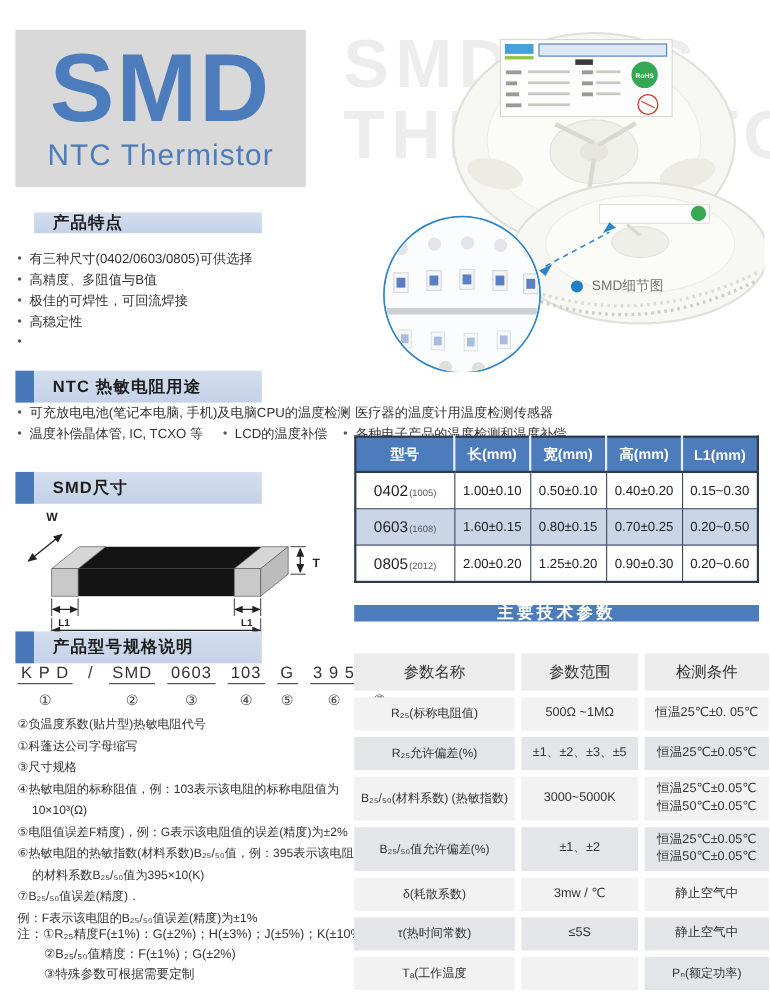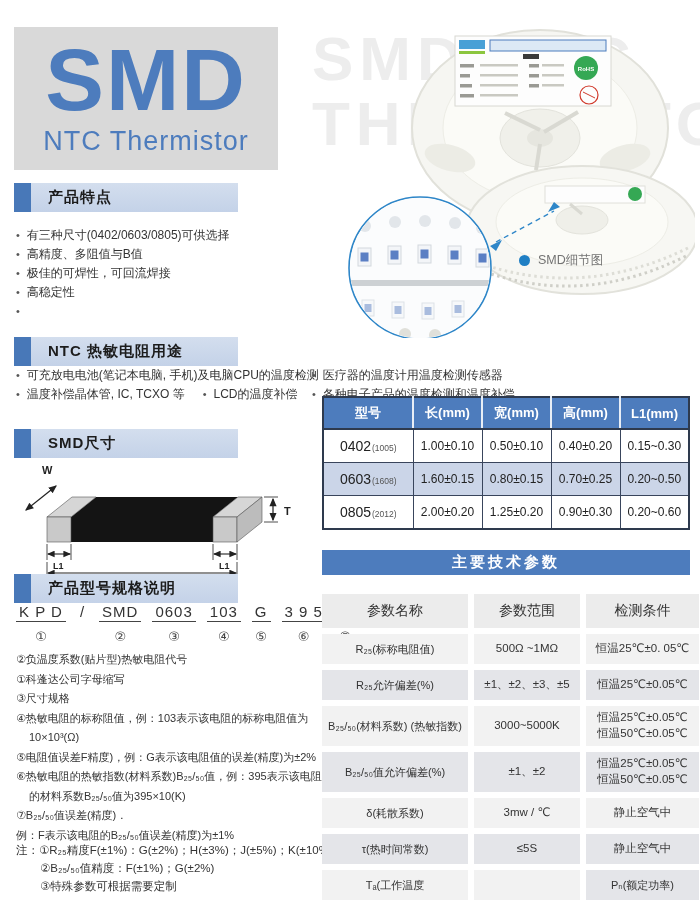--- a/index.html
+++ b/index.html
@@ -48,21 +48,21 @@
         border:2px solid #2e3a4e;table-layout:fixed;}
   #spec th{background:#4d7cbd;color:#fff;font-size:13px;font-weight:bold;
            padding:6px 0;border-bottom:2px solid #2e3a4e;border-left:2px solid #e8eef6;}
   #spec th:first-child{border-left:none;width:88px;}
   #spec td{border:1px solid #39455c;text-align:center;font-size:12px;color:#222;padding:8px 0;}
   #spec td .mdl{font-weight:normal;font-size:14px;}
   #spec td .cd{font-size:8.5px;color:#555;margin-left:1px;}
   #spec tr.hl td{background:#cbd5e8;}
 
   
-  #techtitle{left:322px;top:550px;width:368px;height:25px;background:#4d7cbd;color:#fff;
+  #techtitle{left:322px;top:550px;width:368px;height:15px;background:#4d7cbd;color:#fff;
              font-size:15px;font-weight:bold;display:flex;align-items:center;justify-content:center;letter-spacing:3px;}
   #tp{left:322px;top:578px;width:368px;display:grid;grid-template-columns:146px 106px 113px;gap:6px;margin-top:16px;}
   .tp-h{background:#ececec;min-height:34px;display:flex;align-items:center;justify-content:center;
         font-size:14px;color:#333;}
   .tp-c{display:flex;align-items:center;justify-content:center;text-align:center;
         font-size:11.5px;color:#333;min-height:30px;white-space:pre-line;line-height:1.35;}
   .tp-c.nm{font-size:11px;}
   .tall{min-height:40px;}
   .rA{background:#f2f2f2;}
   .rB{background:#e4e5e9;}
@@ -210,21 +210,21 @@
     <polygon points="160,238 172,232 166,243" fill="#2e86c8"></polygon>
     <polygon points="230,199 218,204 224,194" fill="#2e86c8"></polygon>
   </g>
 </svg>
 
 <div id="detail-label" class="abs">
   <span class="bdot"></span>
   <span class="txt">SMD细节图</span>
 </div>
 
-<div class="abs secbar" style="left:14px;top:183px;">
+<div class="abs secbar" style="left:14px;top:183px;align-items:flex-end;">
   <div class="sq"></div>
   <div class="bar">
       <span>产品特点</span>
     </div>
 </div>
 <ul class="abs blist" style="left:16px;top:226px;">
   <li>
       <span class="dot">•</span>
       <span class="nowrap">有三种尺寸(0402/0603/0805)可供选择</span>
     </li>

